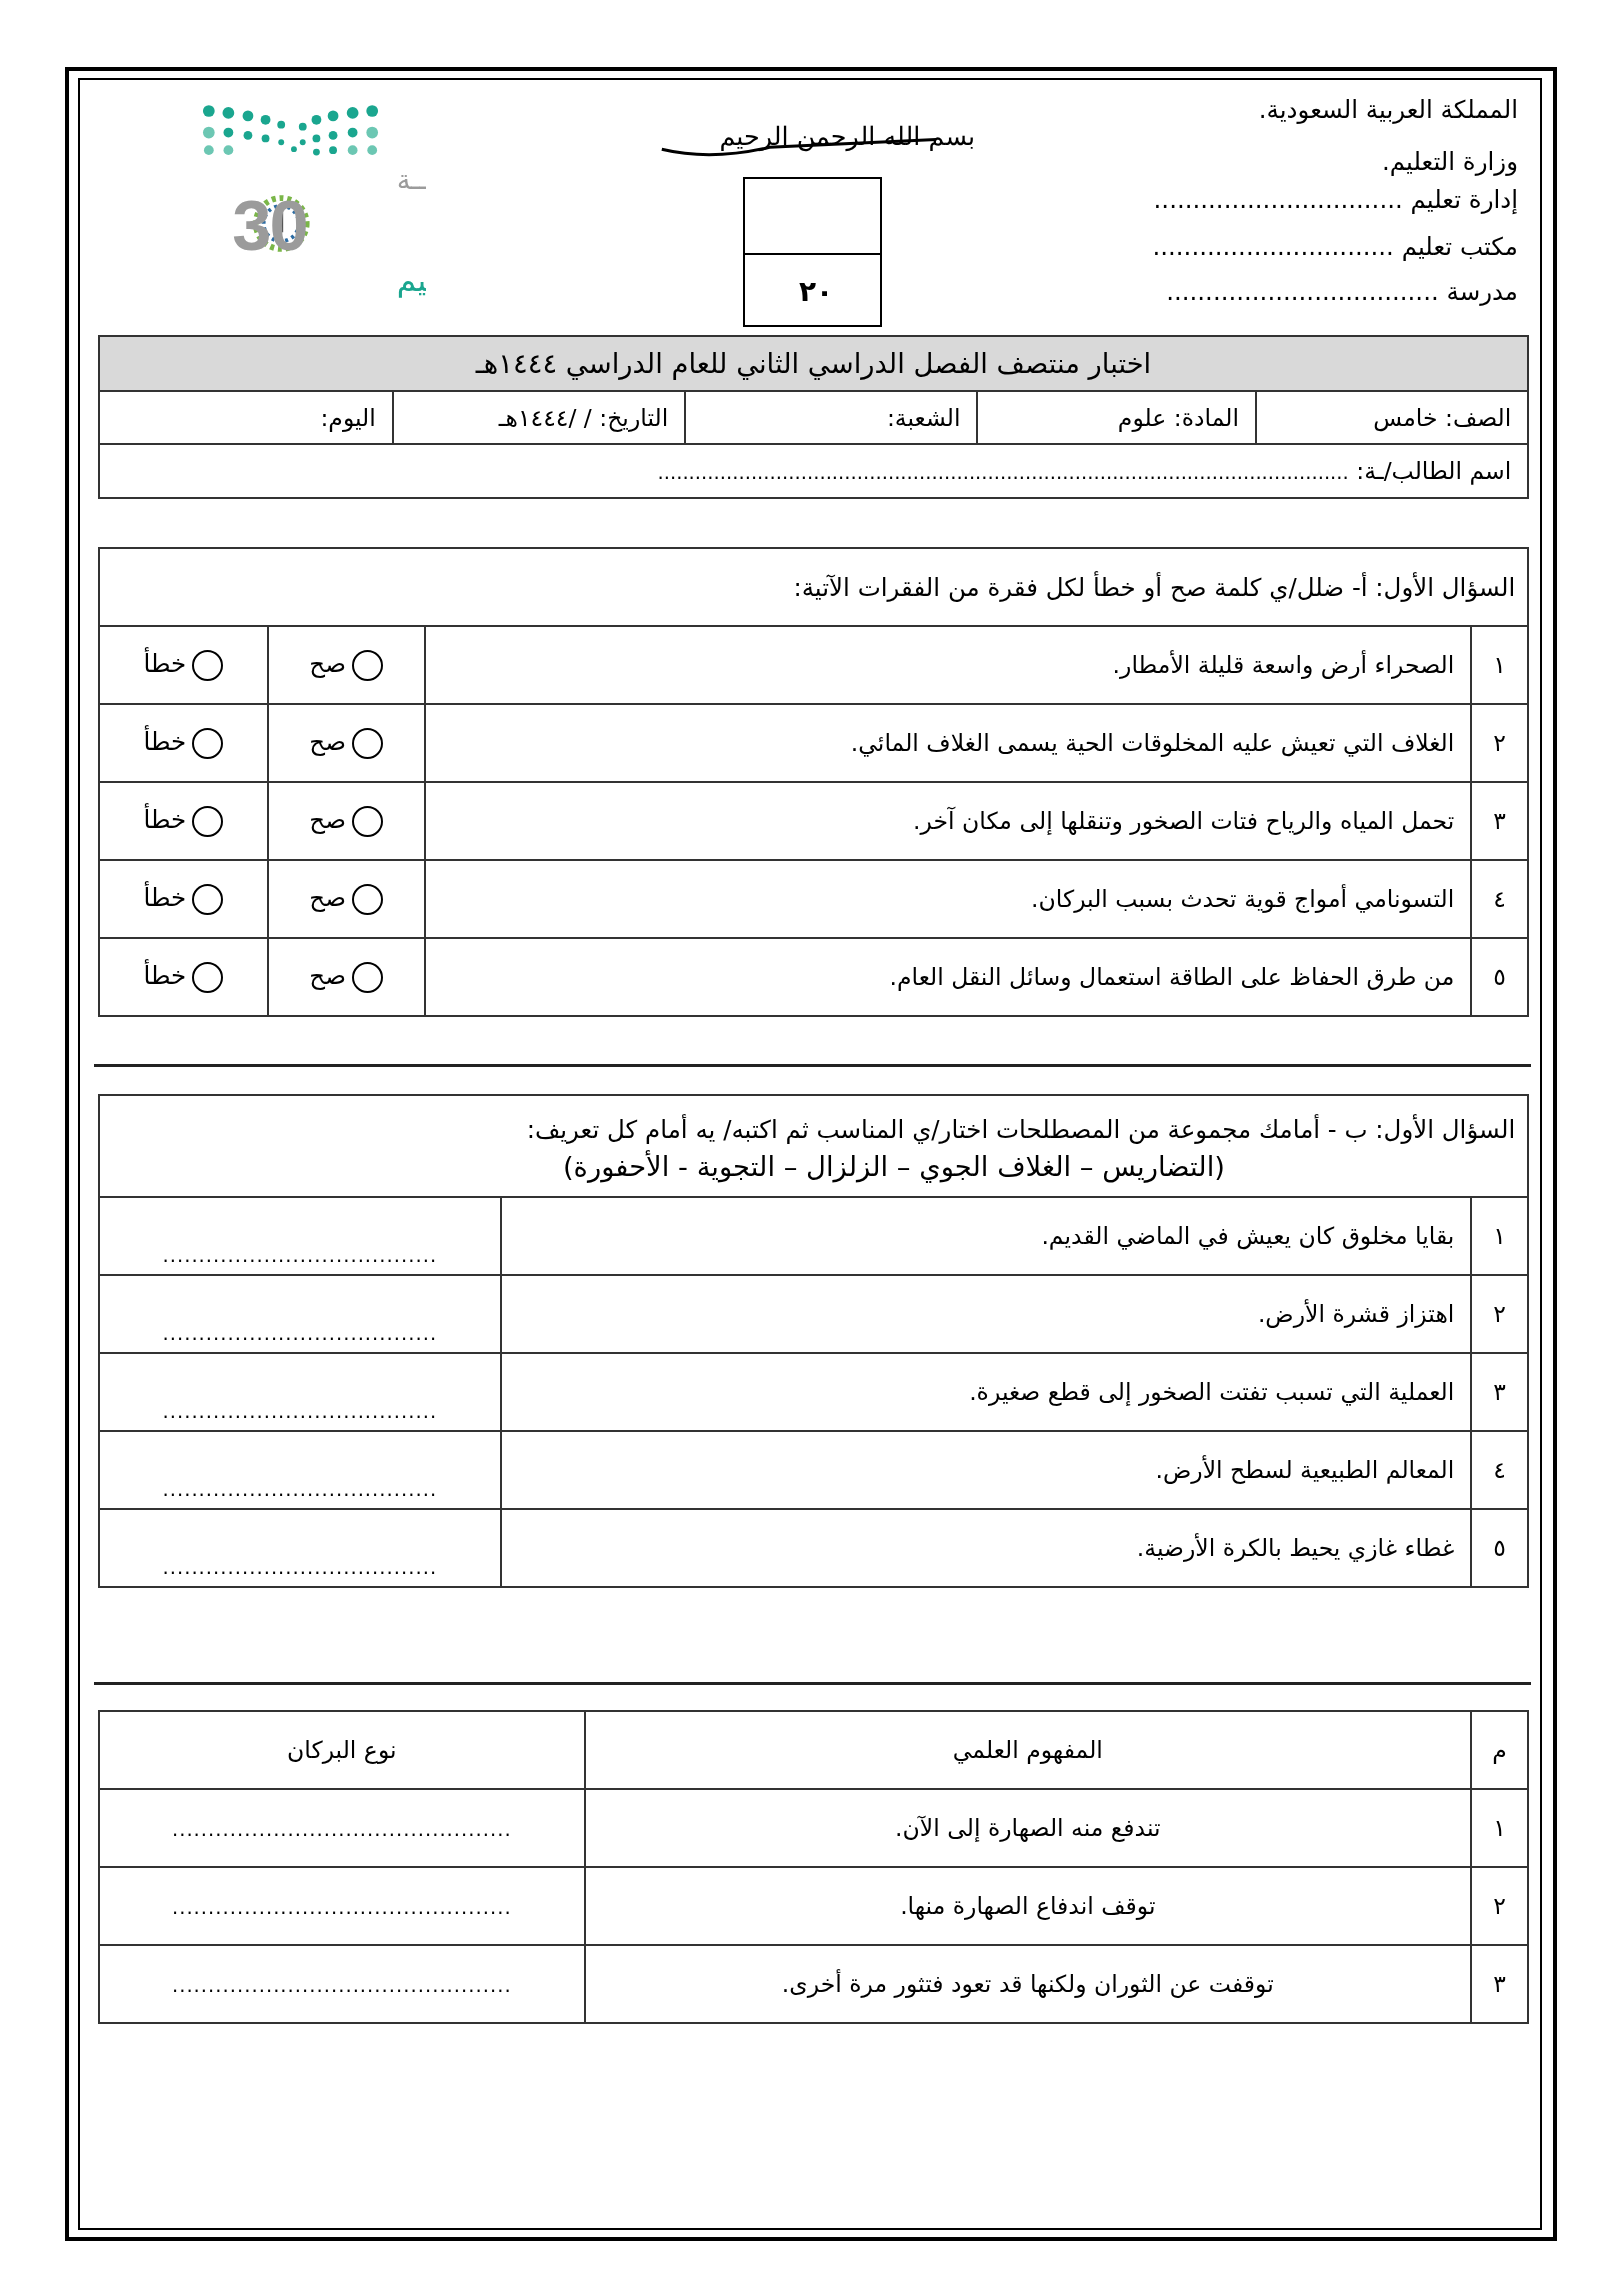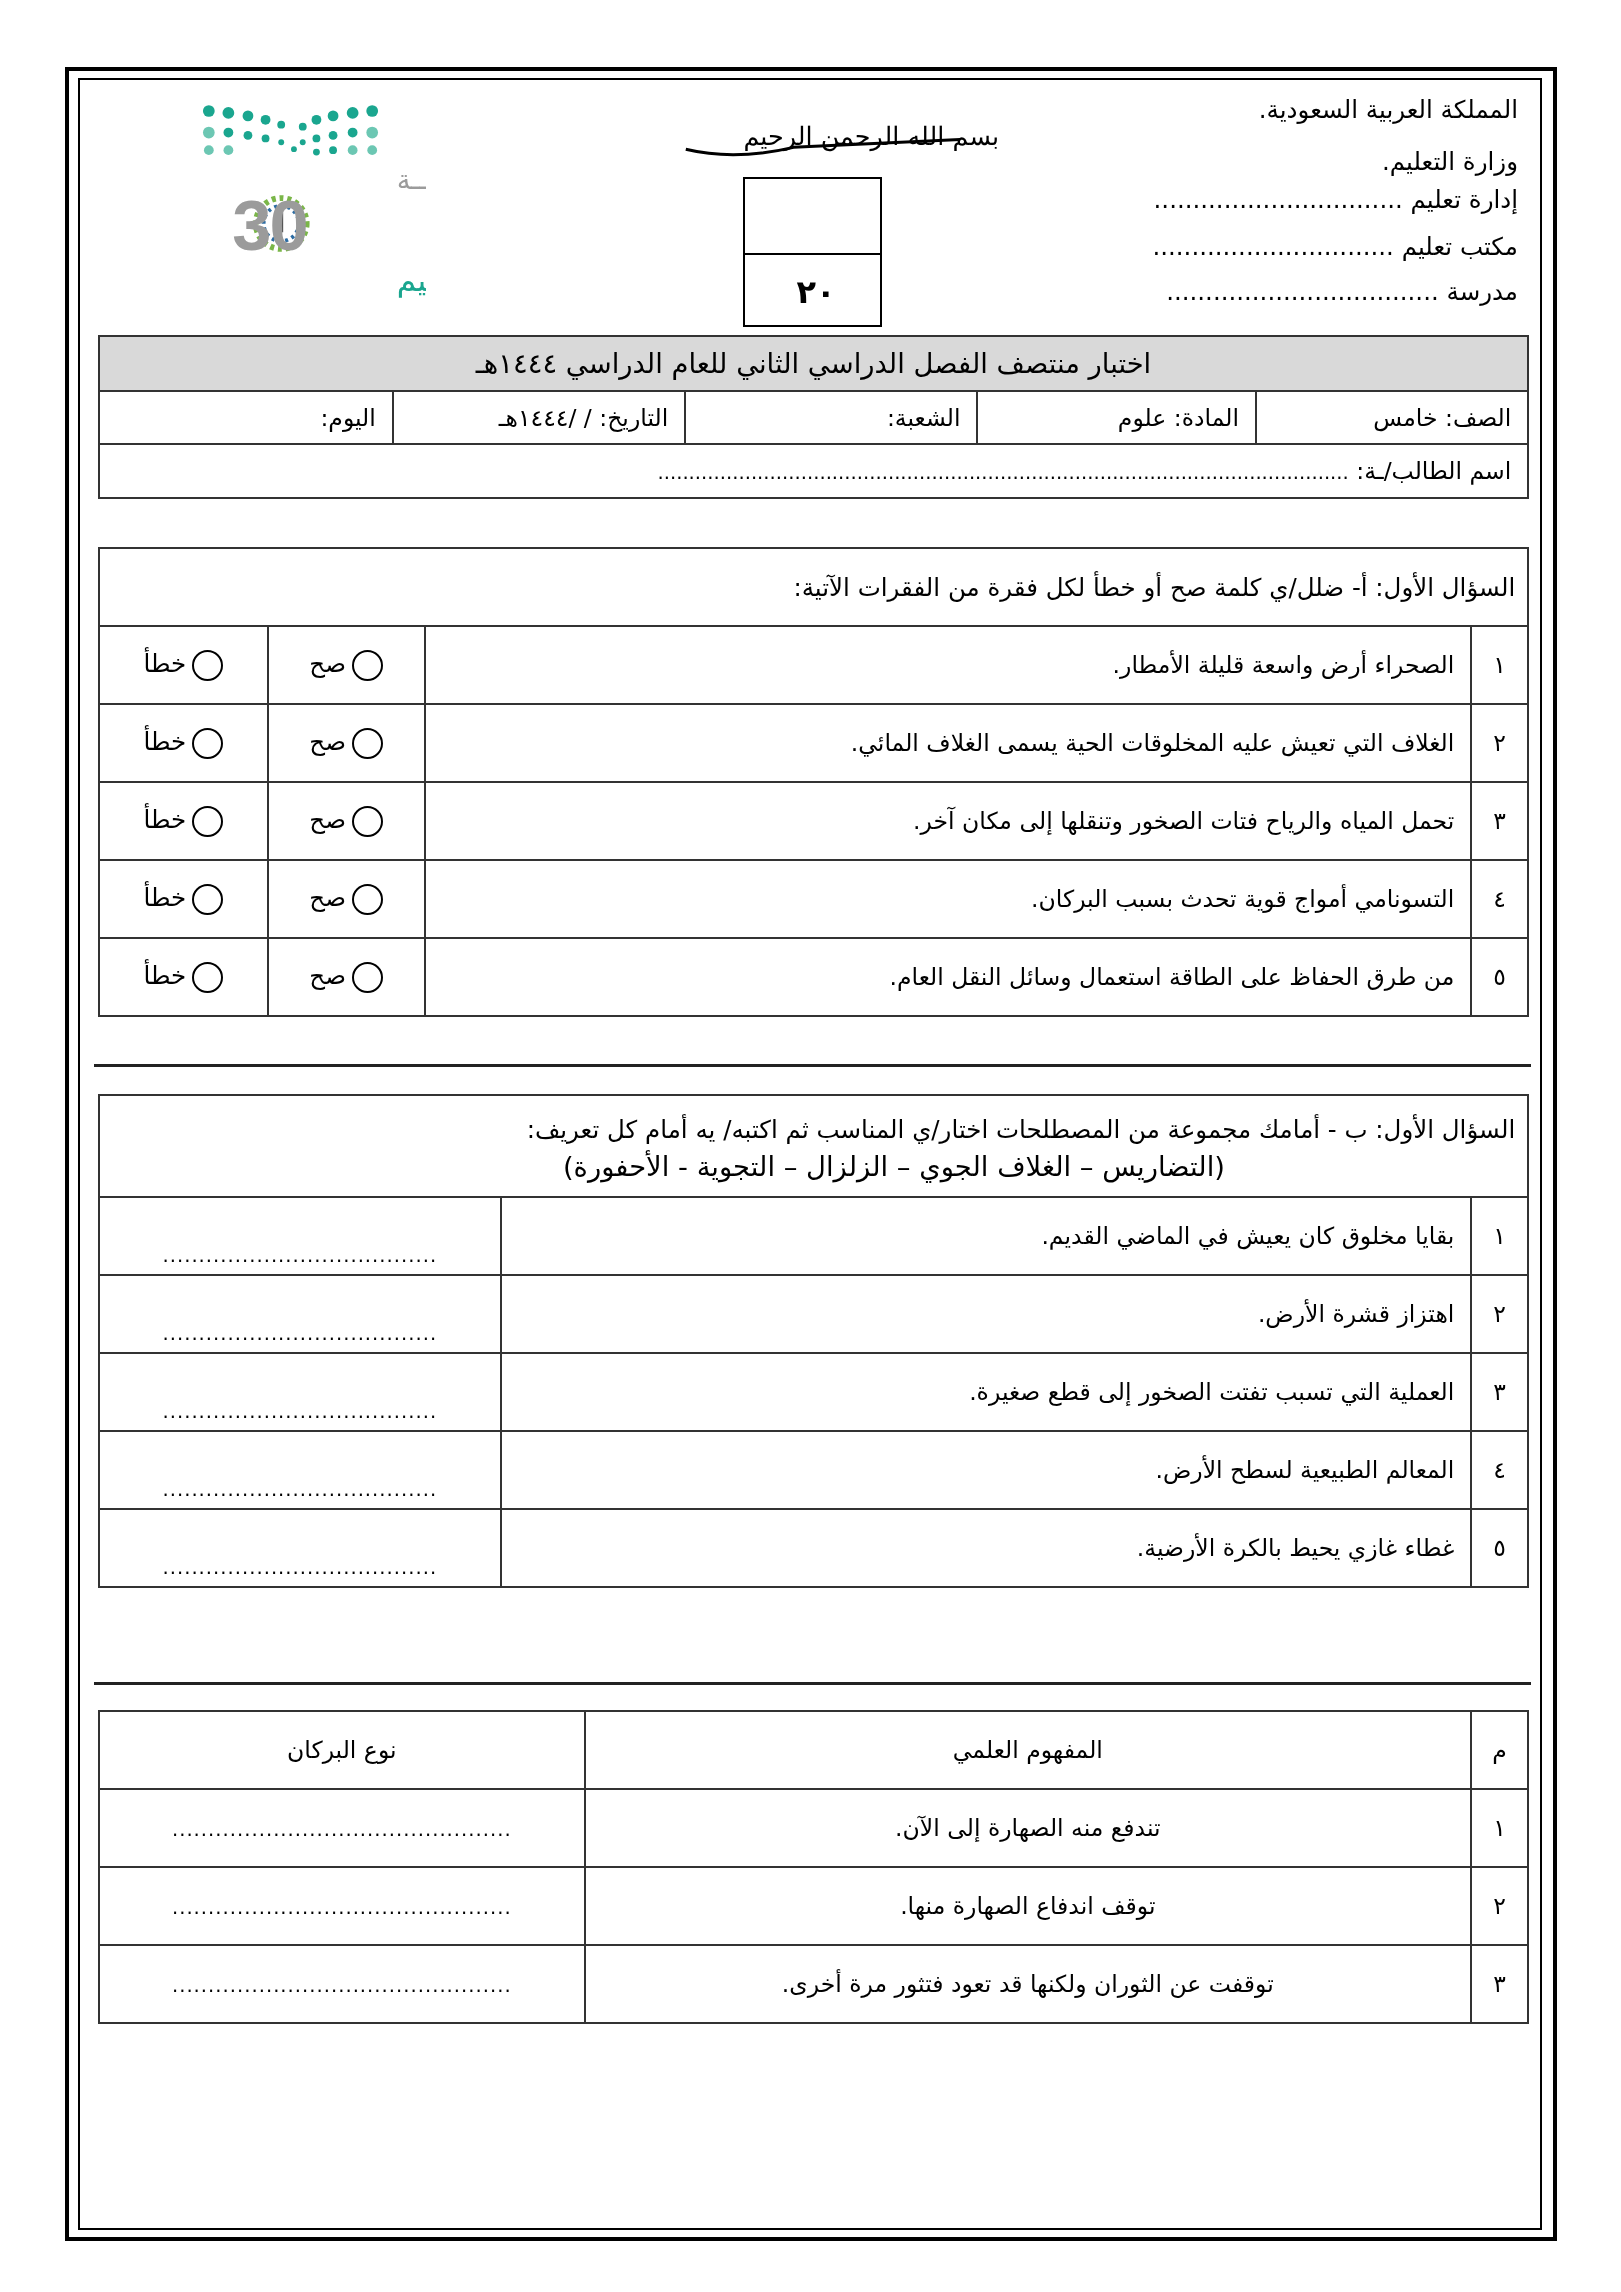--- a/index.html
+++ b/index.html
@@ -1,24 +1,24 @@
 <!DOCTYPE html>
 <html lang="ar" dir="rtl"><head>
 <meta charset="utf-8">
 <style>
   html, body { margin:0; padding:0; background:#fff; }
   body { width:1621px; height:2293px; position:relative; font-family:"DejaVu Sans", sans-serif; color:#000; overflow:hidden; }
   .outer { position:absolute; left:65px; top:67px; width:1492px; height:2174px; border:4.9px solid #000; box-sizing:border-box; }
   .inner { position:absolute; left:78px; top:78px; width:1464px; height:2152px; border:2.9px solid #000; box-sizing:border-box; }
   .hdr-line { position:absolute; right:103px; font-size:24.5px; line-height:39px; white-space:nowrap; direction:rtl; }
   .logo { position:absolute; left:201px; top:103px; width:225px; height:196px; }
-  .bismillah { position:absolute; left:676px; top:110px; width:333px; height:59px; }
+  .bismillah { position:absolute; left:652px; top:110px; width:333px; height:59px; }
   .score-box { position:absolute; left:743px; top:177px; width:139px; height:150px; border:2px solid #000; box-sizing:border-box; }
   .score-box .top { height:74px; border-bottom:2px solid #000; }
-  .score-box .bot { height:73px; display:flex; align-items:center; justify-content:center; font-size:32px; font-weight:bold;padding-left:7px; }
+  .score-box .bot { height:73px; display:flex; align-items:center; justify-content:center; font-size:28px; font-weight:bold;padding-left:7px; }
   table { border-collapse:collapse; position:absolute; direction:rtl; }
   td, th { border:2px solid #333; padding:0 15.7px; font-size:23.5px; font-weight:normal; }
   .title-bar { background:#d9d9d9; text-align:center; font-size:27.4px; height:53px; }
   .row-cell { height:77px; }
   .num { width:55px; text-align:center; padding:0; }
   .circle { display:inline-block; width:31px; height:31px; border:2px solid #000; border-radius:50%; vertical-align:middle; margin-left:5.9px; box-sizing:border-box; }
   .opt { text-align:center; font-size:24.5px; padding:4px; }
   .dots { letter-spacing:1px; font-size:19.6px; color:#000; white-space:nowrap; overflow:hidden; }
   .hr { position:absolute; left:94px; width:1437px; height:2.9px; background:#222; }
   .q-head { font-size:24.5px; text-align:right; padding-right:11.8px; }

